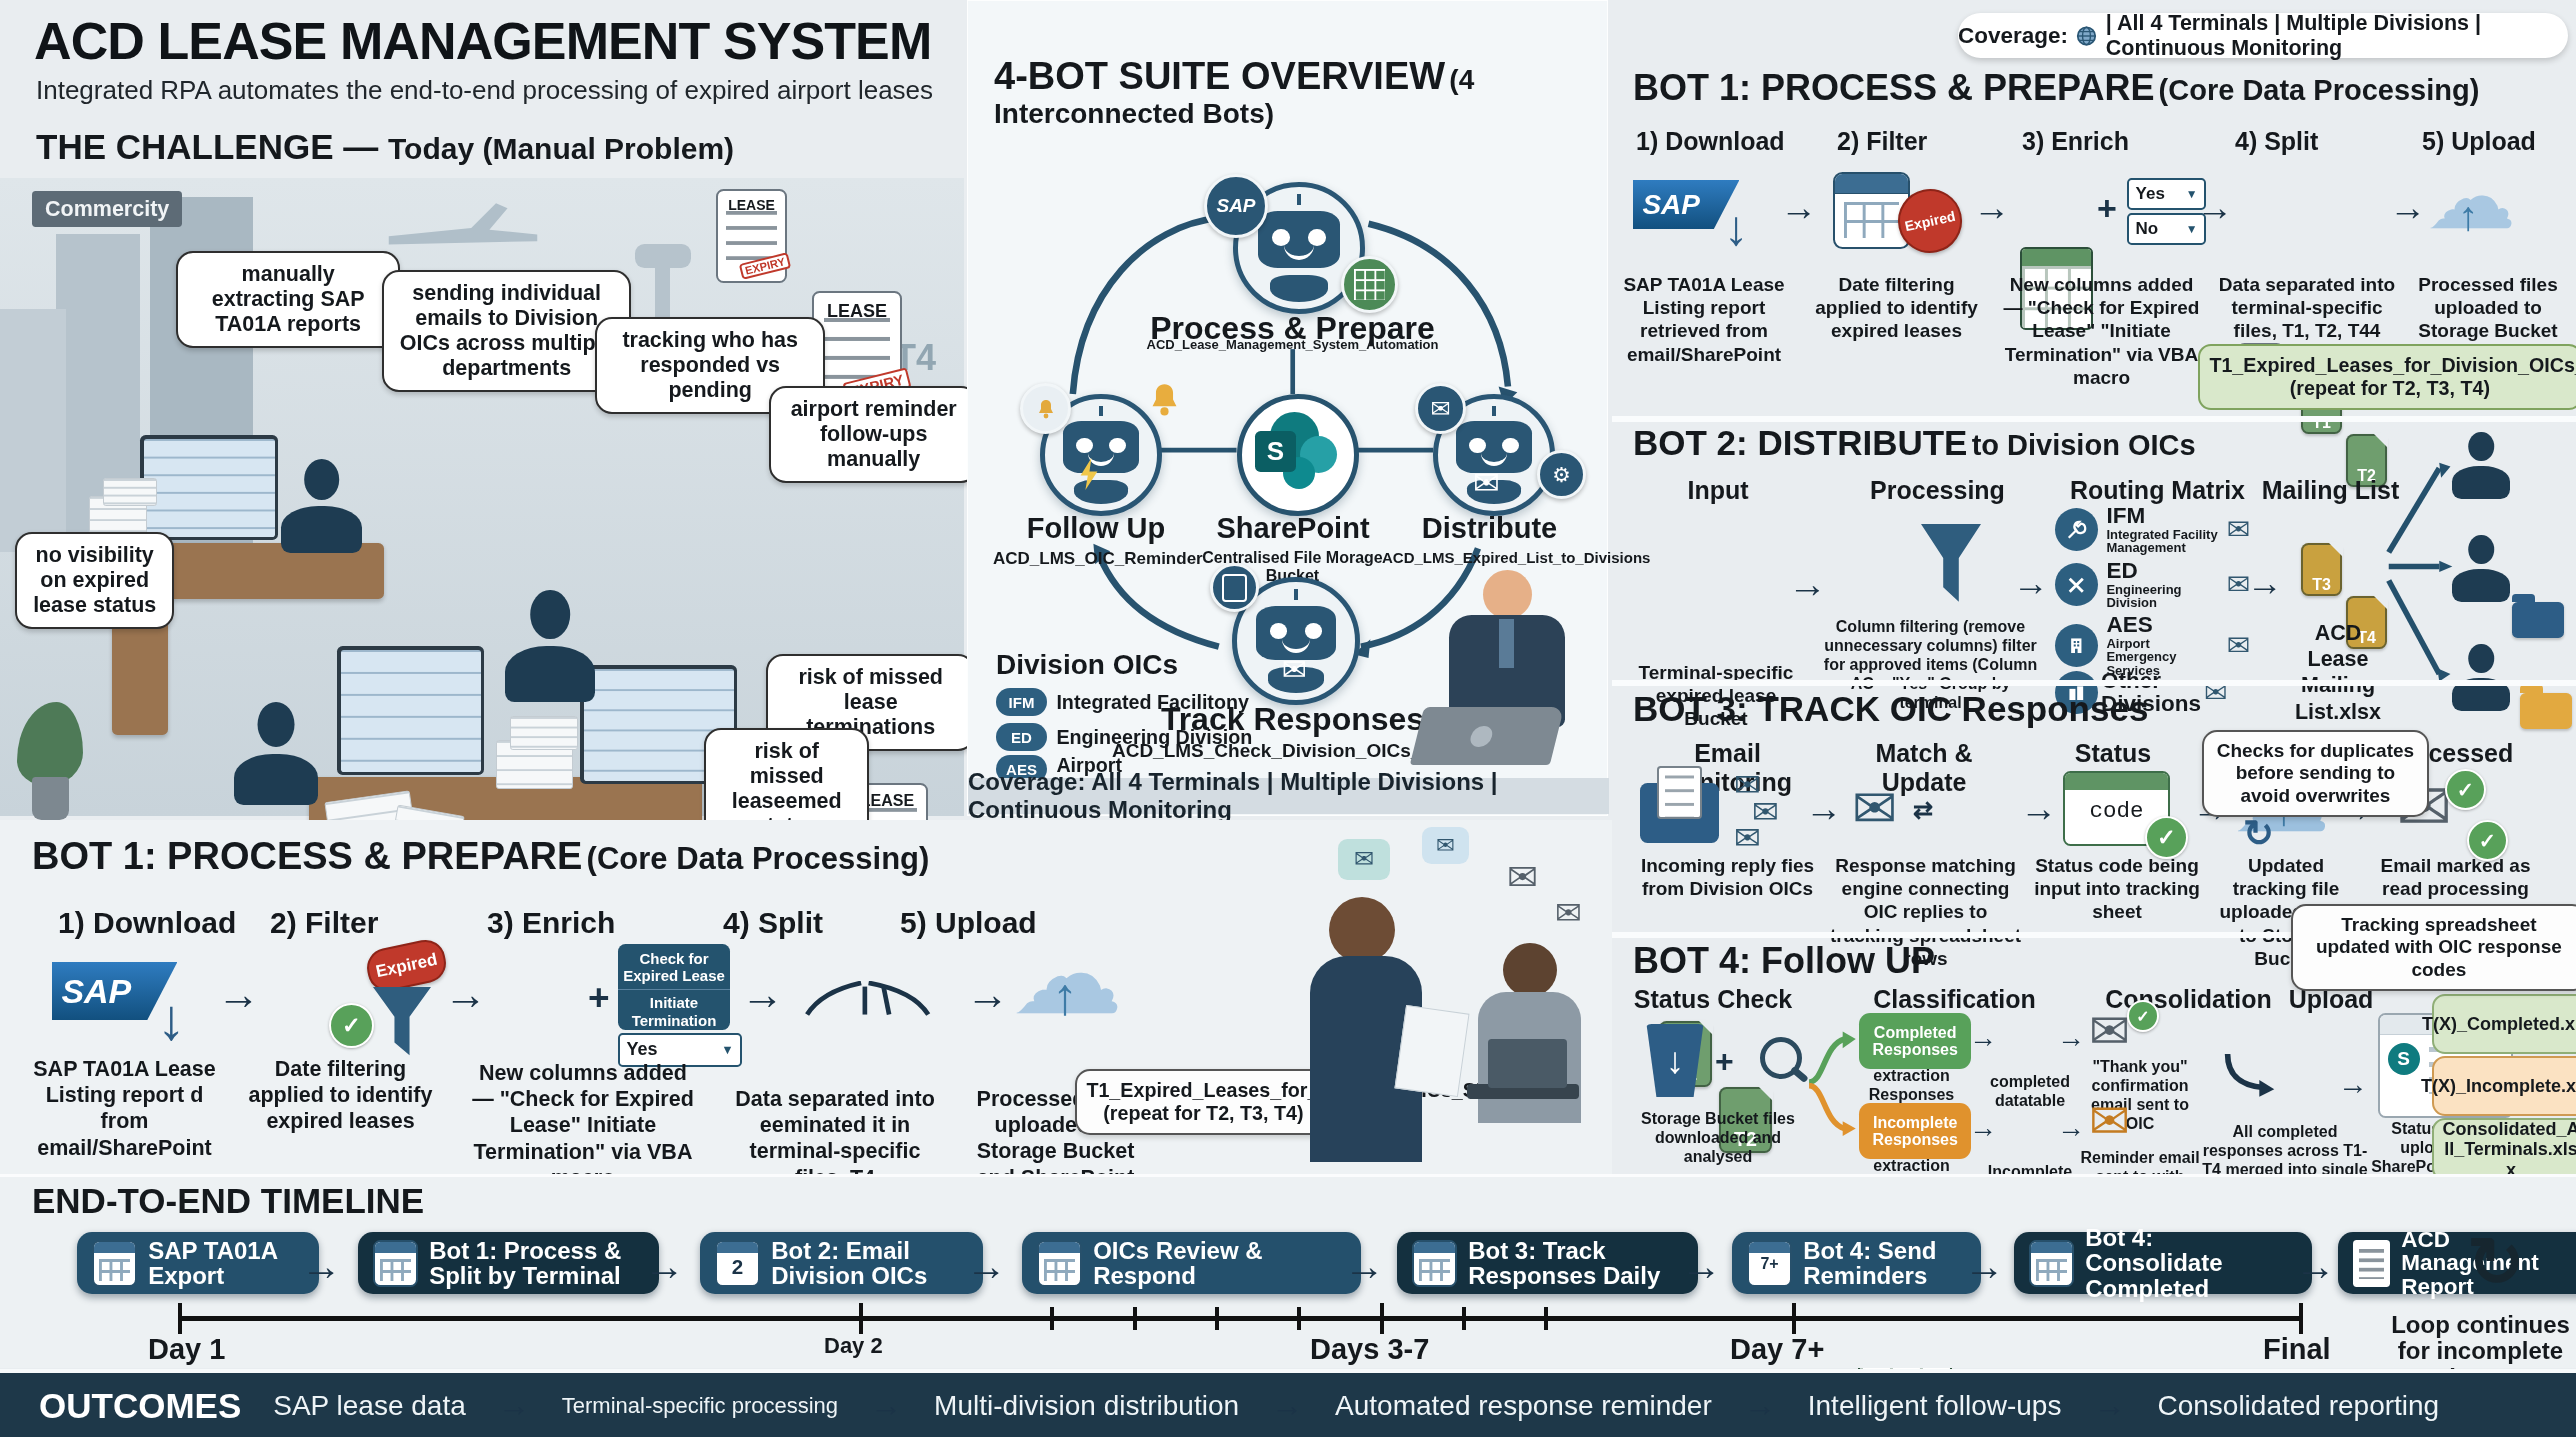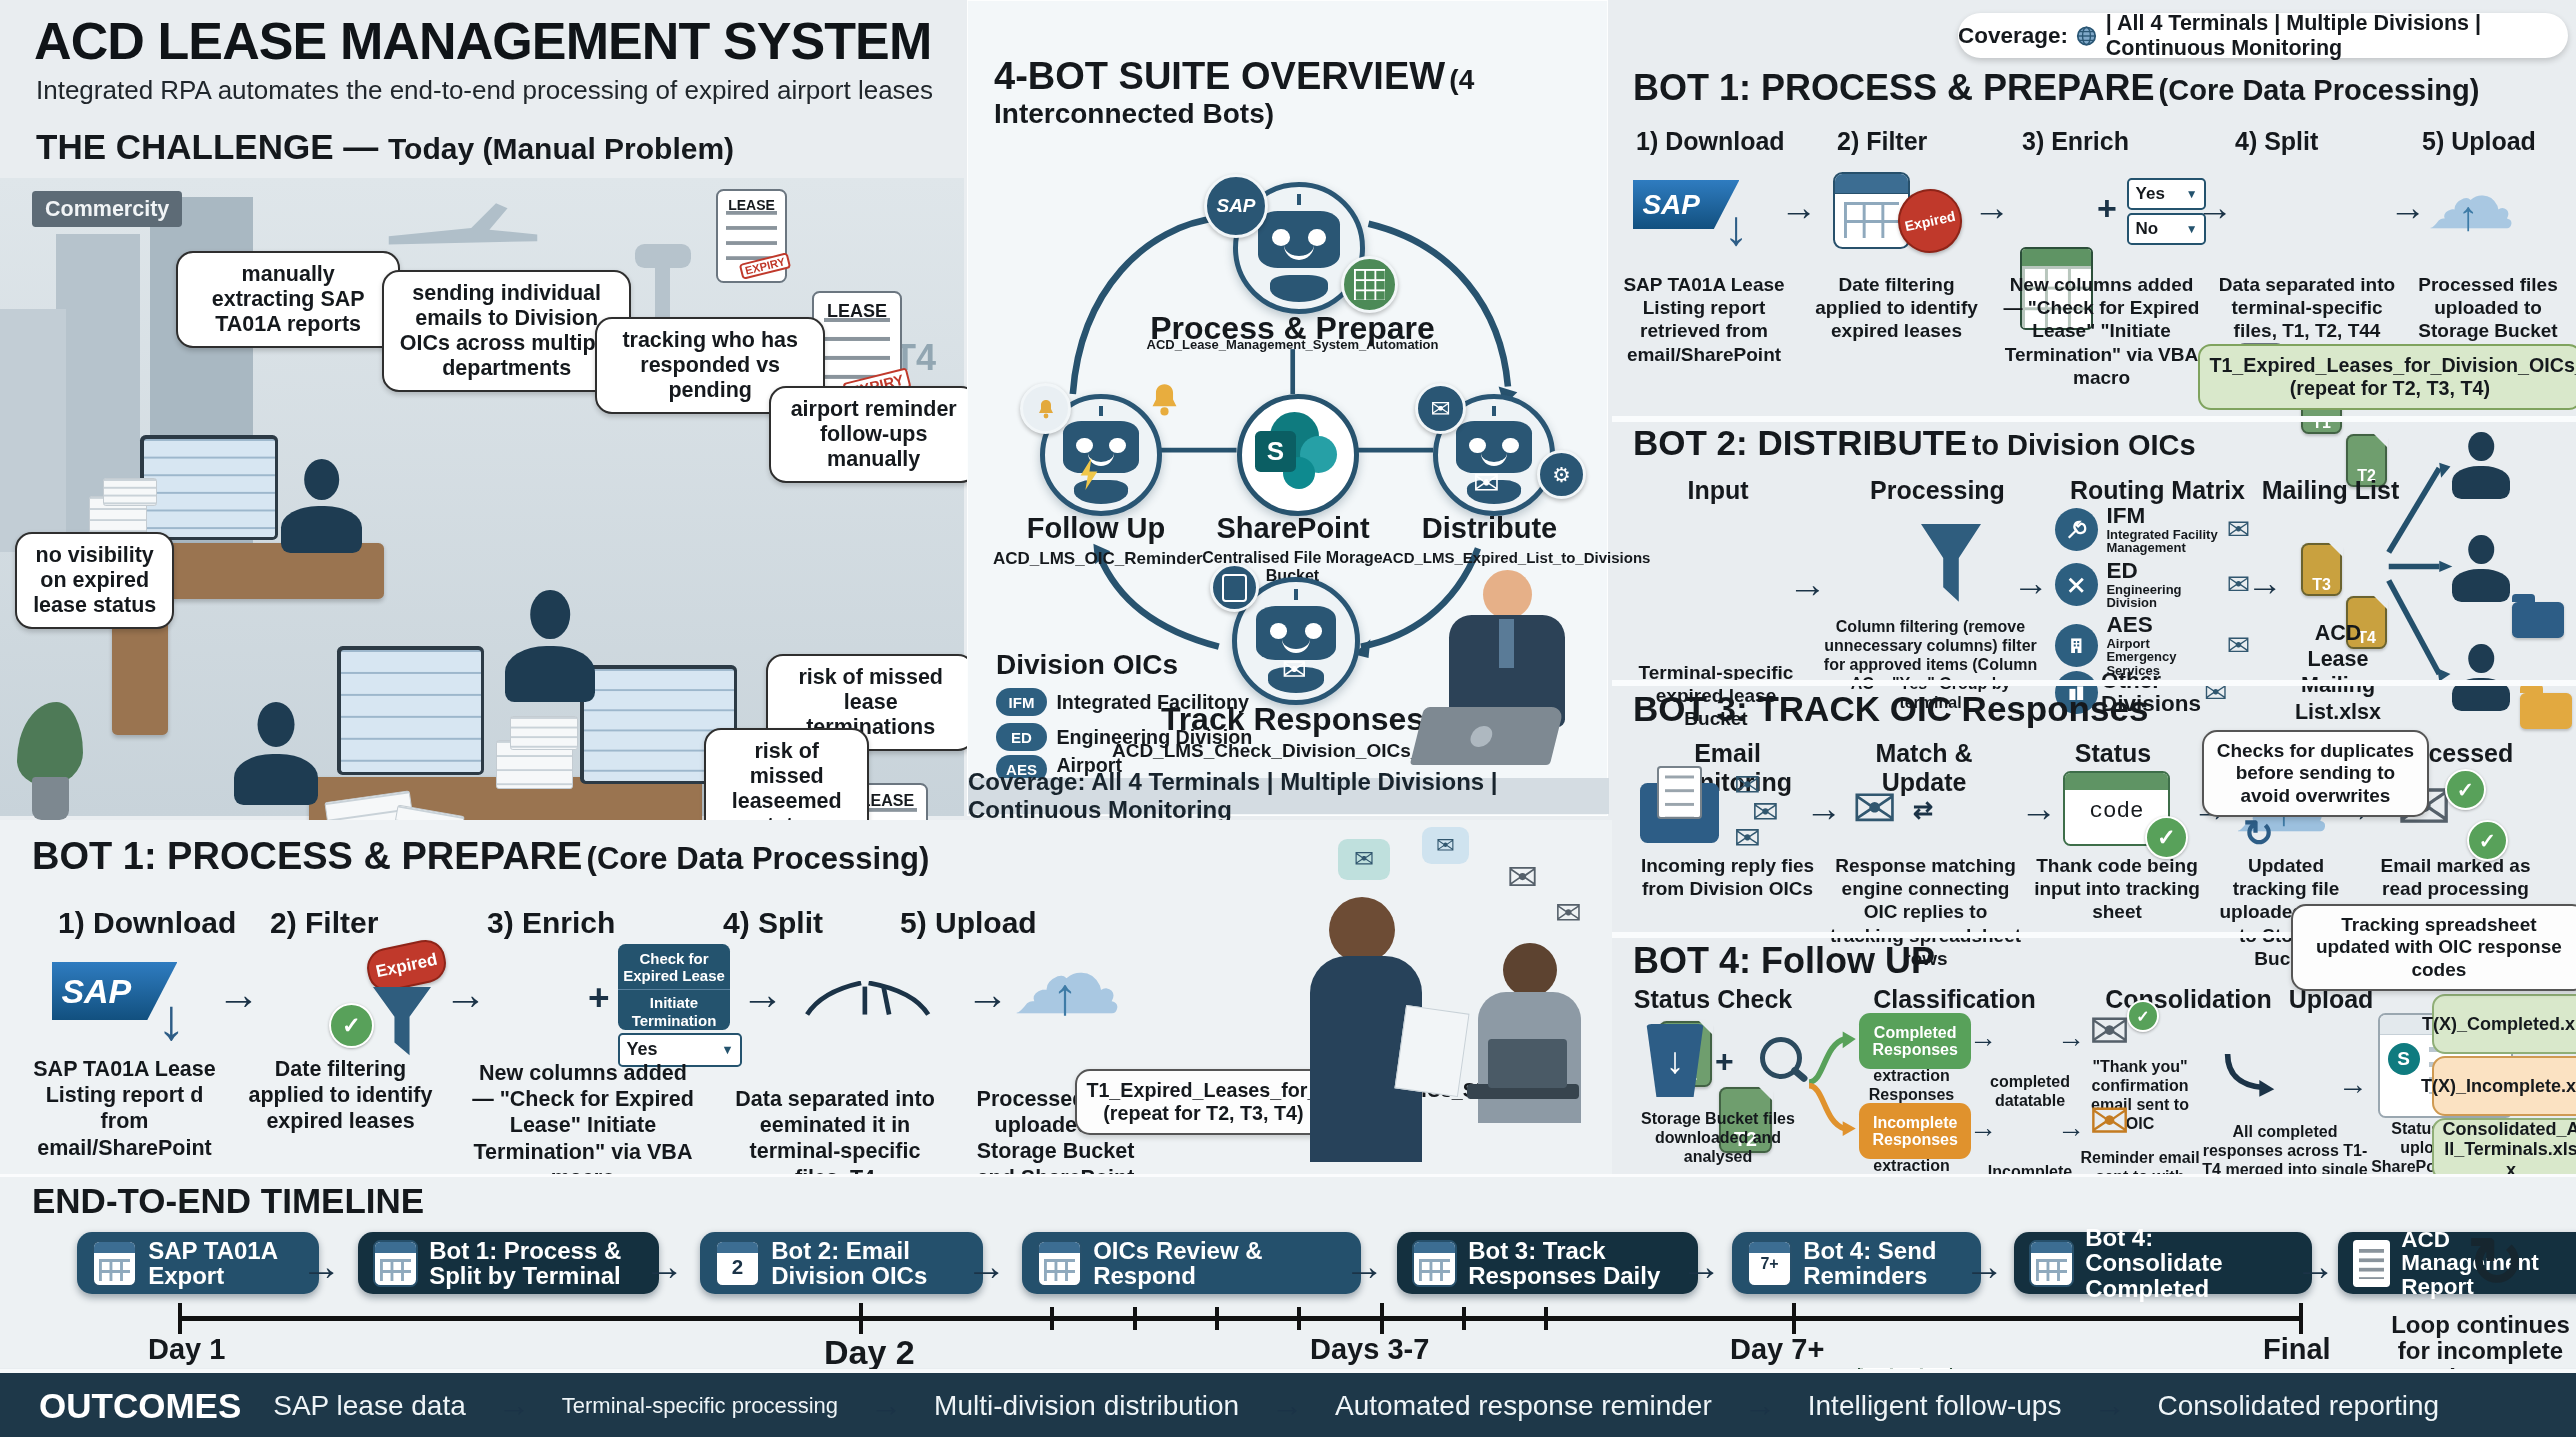--- a/index.html
+++ b/index.html
@@ -540,21 +540,21 @@
   <div class="abs cloud" style="left:2233px;top:754px;font-size:97px;color:#9cc0de"></div>
   <div class="abs uparr" style="left:2273px;top:786px;font-size:43px"></div>
   <div class="abs sync" style="left:2243px;top:812px;font-size:37px"></div>
   <div class="abs arrow" style="left:2336px;top:788px;font-size:37px"></div>
   <div class="abs env" style="left:2396px;top:773px;font-size:67px;color:#55606a"></div>
   <div class="chk abs" style="left:2445px;top:769px;width:37px;height:37px;font-size:20.6px"></div>
   <div class="chk abs" style="left:2467px;top:820px;width:37px;height:37px;font-size:20.6px"></div>
 
   <div class="cap abs" style="left:1629px;top:854px;width:197px">Incoming reply fies from Division OICs</div>
   <div class="cap abs" style="left:1827px;top:854px;width:197px">Response matching engine connecting OIC replies to tracking spreadsheet rows</div>
-  <div class="cap abs" style="left:2033px;top:854px;width:168px">Thank code being input into tracking sheet</div>
+  <div class="cap abs" style="left:2033px;top:854px;width:168px">Status code being input into tracking sheet</div>
   <div class="cap abs" style="left:2211px;top:854px;width:150px">Updated tracking file uploaded back to Storage Bucket</div>
   <div class="cap abs" style="left:2376px;top:854px;width:159px">Email marked as read processing</div>
   <div class="wcallout abs" style="left:2291px;top:904px;width:273px;z-index:6">Tracking spreadsheet updated with OIC response codes</div>
 
   <div class="divider" style="top:932px"></div>
 
   <div class="abs xb" style="left:1633px;top:940px;font-size:36px">BOT 4: Follow UP</div>
   <div class="abs col-h" style="left:1629px;top:985px;width:168px">Status Check</div>
   <div class="abs col-h" style="left:1861px;top:985px;width:187px">Classification</div>
   <div class="abs col-h" style="left:2095px;top:985px;width:187px">Consolidation</div>
@@ -760,21 +760,21 @@
   <div class="tick" style="left:1050px;top:1307px;height:23.4px"></div>
   <div class="tick" style="left:1133px;top:1307px;height:23.4px"></div>
   <div class="tick" style="left:1215px;top:1307px;height:23.4px"></div>
   <div class="tick" style="left:1297px;top:1307px;height:23.4px"></div>
   <div class="tick" style="left:1380px;top:1303px;height:31px"></div>
   <div class="tick" style="left:1462px;top:1307px;height:23.4px"></div>
   <div class="tick" style="left:1544px;top:1307px;height:23.4px"></div>
   <div class="tick" style="left:1792px;top:1303px;height:31px"></div>
   <div class="tick" style="left:2299px;top:1303px;height:31px"></div>
   <div class="abs xb" style="left:148px;top:1333px;font-size:29px">Day 1</div>
-  <div class="abs xb" style="left:824px;top:1333px;font-size:34px">Day 2</div>
+  <div class="abs xb" style="left:824px;top:1333px;font-size:22px">Day 2</div>
   <div class="abs xb" style="left:1310px;top:1333px;font-size:29px">Days 3-7</div>
   <div class="abs xb" style="left:1730px;top:1333px;font-size:29px">Day 7+</div>
   <div class="abs xb" style="left:2263px;top:1333px;font-size:29px">Final</div>
   <div class="abs sync" style="left:2467px;top:1222px;font-size:69px;color:#16262f"></div>
   <div class="abs ctr b" style="left:2387px;top:1312px;width:187px;font-size:24px;line-height:1.1">Loop continues for incomplete items</div>
 
   <div class="abs" style="left:0;top:1369px;width:2576px;height:69px;background:#1e3849;display:flex;align-items:center;gap:32px;padding-left:39px;box-sizing:border-box;border-top:4.7px solid #f7fafb">
     <span style="color:#fff;font-size:35px;font-weight:800">OUTCOMES</span>
     <span style="color:#eef4f7;font-size:28px">SAP lease data</span>
     <span class="arrow" style="font-size: 32px; color: rgb(255, 255, 255); font-weight: 800;"></span>

